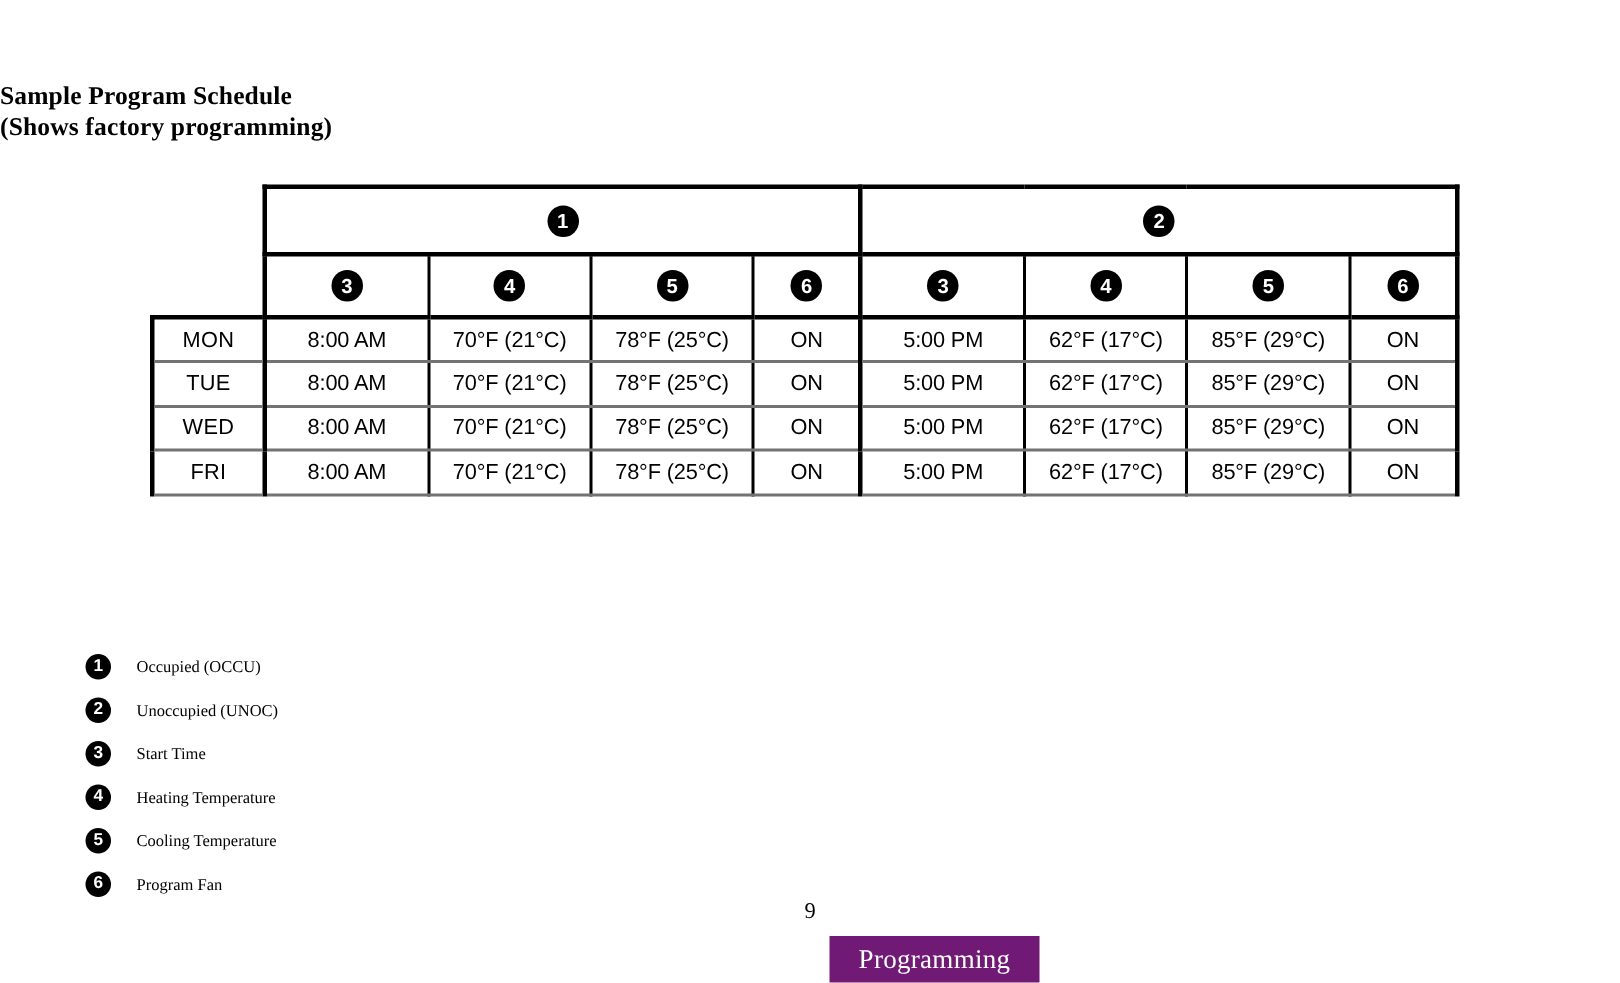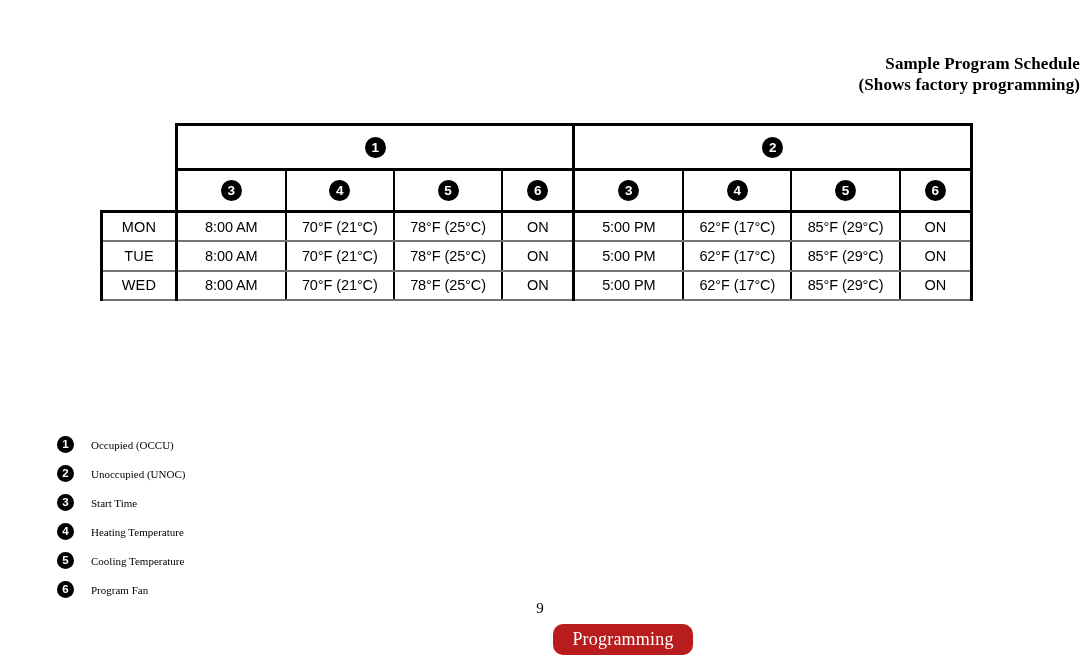--- a/index.html
+++ b/index.html
@@ -15,21 +15,21 @@
     color: #000000;
     overflow: hidden;
   }
 
   
   #title-block {
     position: absolute;
     left: 0;
     top: 53px;
     width: 1080px;
-    text-align: right;
+    text-align: left;
   }
   #title-block .title-line {
     font-family: "Liberation Serif", serif;
     font-weight: bold;
     font-size: 17px;
     line-height: 21px;
     letter-spacing: 0.1px;
   }
 
   
@@ -146,28 +146,27 @@
     font-family: "Liberation Serif", serif;
     font-size: 15px;
     line-height: 17px;
   }
   #footer-tab {
     position: absolute;
     left: 553px;
     top: 624px;
     width: 140px;
     height: 31px;
-    background: #b91c1c;
+    background: #701a75;
     color: #ffffff;
     font-family: "Liberation Serif", serif;
     font-size: 18px;
     line-height: 31px;
     text-align: center;
     letter-spacing: 0.2px;
-    border-radius: 10px;
   }
 </style>
 </head>
 <body>
 
 <div id="title-block">
   <div class="title-line">Sample Program Schedule</div>
   <div class="title-line">(Shows factory programming)</div>
 </div>
 
@@ -254,20 +253,31 @@
         <td class="cell-data b-thin-r b-thin-b">70°F (21°C)</td>
         <td class="cell-data b-thin-r b-thin-b">78°F (25°C)</td>
         <td class="cell-data b-thick-r b-thin-b">ON</td>
         <td class="cell-data b-thin-r b-thin-b">5:00 PM</td>
         <td class="cell-data b-thin-r b-thin-b">62°F (17°C)</td>
         <td class="cell-data b-thin-r b-thin-b">85°F (29°C)</td>
         <td class="cell-data b-thick-r b-thin-b">ON</td>
       </tr>
 
 
+      <tr class="row-data">
+        <td class="cell-day b-thick-l b-thin-b b-thick-r">FRI</td>
+        <td class="cell-data b-thin-r b-thin-b">8:00 AM</td>
+        <td class="cell-data b-thin-r b-thin-b">70°F (21°C)</td>
+        <td class="cell-data b-thin-r b-thin-b">78°F (25°C)</td>
+        <td class="cell-data b-thick-r b-thin-b">ON</td>
+        <td class="cell-data b-thin-r b-thin-b">5:00 PM</td>
+        <td class="cell-data b-thin-r b-thin-b">62°F (17°C)</td>
+        <td class="cell-data b-thin-r b-thin-b">85°F (29°C)</td>
+        <td class="cell-data b-thick-r b-thin-b">ON</td>
+      </tr>
 
 
     </tbody>
   </table>
 </div>
 
 <div id="legend">
   <div class="legend-row">
     <span class="legend-badge-wrap">
       <span class="num-badge small">1</span>

